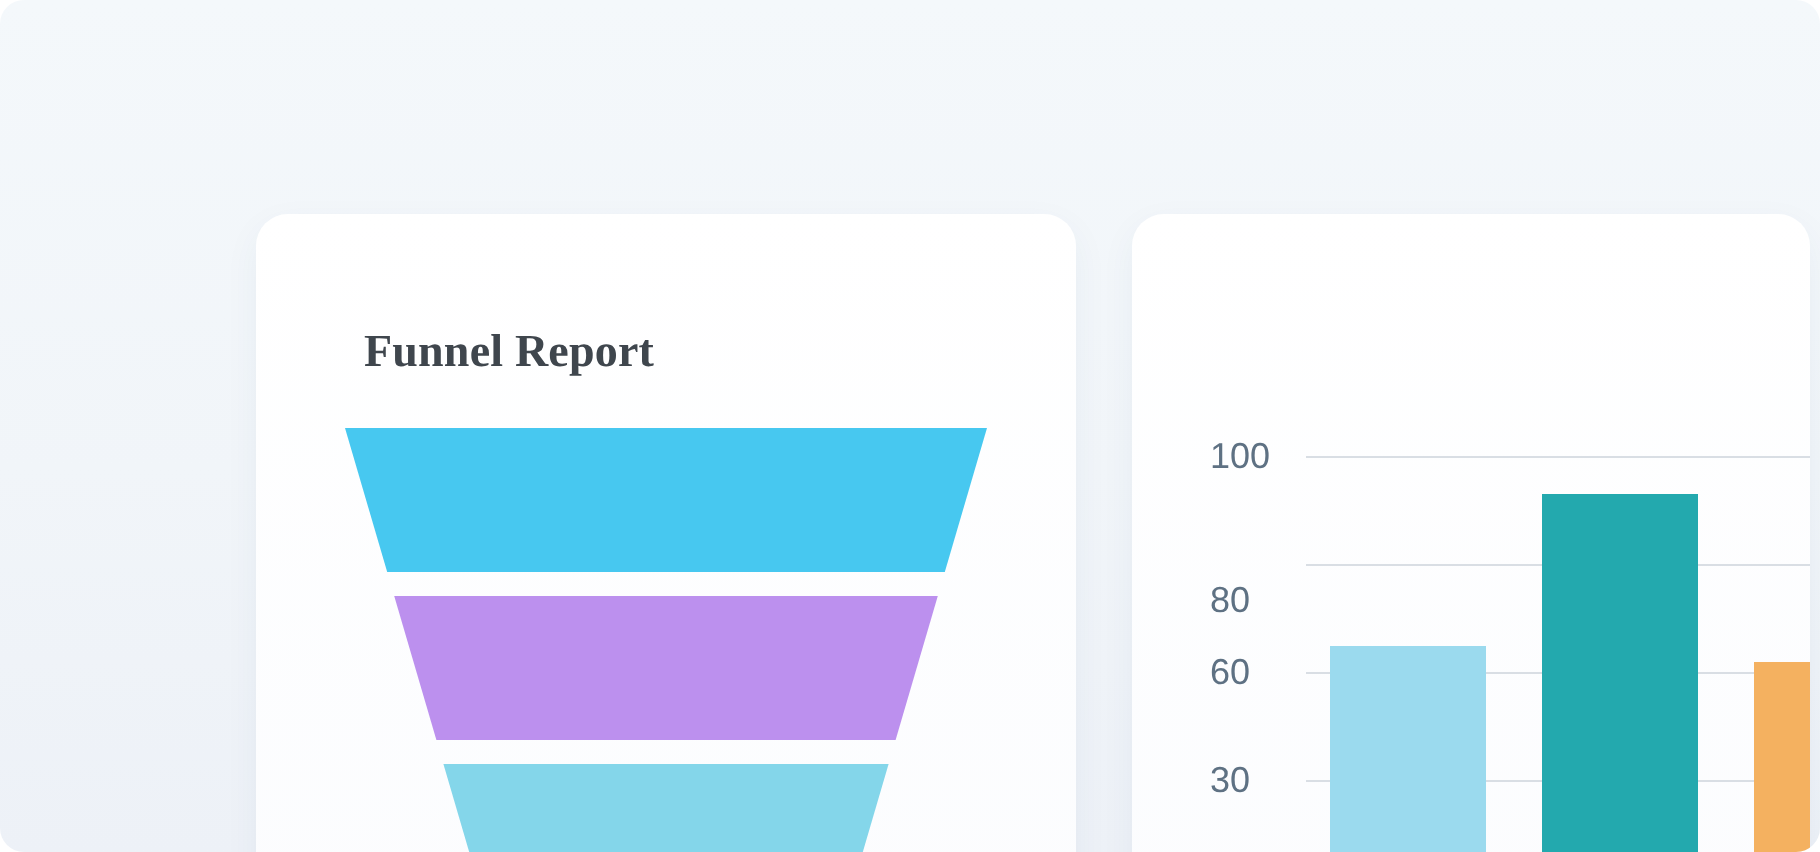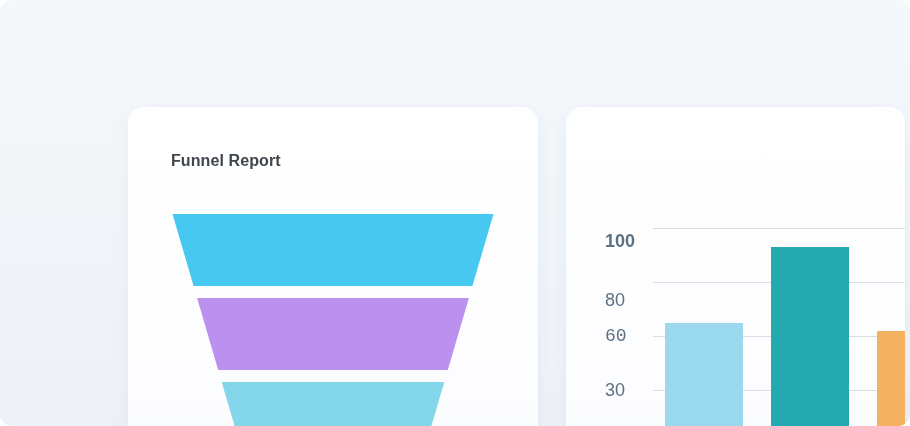--- a/index.html
+++ b/index.html
@@ -21,25 +21,26 @@
     background:linear-gradient(180deg,#FFFFFF 0%,#FBFCFE 100%);
     border-radius:16px;
     box-shadow:0 6px 18px rgba(40,70,110,0.05);
     overflow:hidden;
   }
   .card-left{left:128px;width:410px;}
   .card-right{left:566px;width:339px;}
   .card-title{
     position:absolute;
     top:44px;left:42px;
-    margin:1px;
-    font-size:16px;
+    margin:12px;
+    font-size:23px;
     font-weight:600;
     letter-spacing:0.1px;
     color:#3F464D;
+    font-family:Liberation Serif, serif;
   }
   .funnel-svg{
     position:absolute;
     top:0;left:0;
     width:410px;height:380px;
     display:block;
   }
   .bar-chart{
     position:absolute;
     inset:0;
@@ -78,24 +79,24 @@
         <polygon points="69.1,191 340.9,191 319.8,263 90.2,263" fill="#BC90EE"></polygon>
         <polygon points="93.7,275 316.3,275 295.2,347 114.8,347" fill="#84D6EA"></polygon>
       </svg>
   </section>
 
   <section class="card card-right">
     <div id="bar-chart" class="bar-chart">
         <div class="gridline" style="top: 283px; background: rgb(217, 222, 228);"></div>
         <div class="tick-label" style="top: 273px; color: rgb(94, 113, 131);">30</div>
         <div class="gridline" style="top: 229px; background: rgb(217, 222, 228);"></div>
-        <div class="tick-label" style="top: 219px; color: rgb(94, 113, 131); font-family: Liberation Mono, monospace;">60</div>
+        <div class="tick-label" style="top: 219px; color: rgb(94, 113, 131);">60</div>
         <div class="gridline" style="top: 175px; background: rgb(217, 222, 228);"></div>
         <div class="tick-label" style="top: 183px; color: rgb(94, 113, 131);">80</div>
         <div class="gridline" style="top: 121px; background: rgb(217, 222, 228);"></div>
-        <div class="tick-label" style="top: 124px; color: rgb(94, 113, 131); font-weight: bold;">100</div>
+        <div class="tick-label" style="top: 111px; color: rgb(94, 113, 131);">100</div>
         <div class="bar" style="left: 99px; top: 215.5px; background: rgb(155, 218, 238);"></div>
         <div class="bar" style="left: 205px; top: 139.9px; background: rgb(35, 169, 174);"></div>
         <div class="bar" style="left: 311px; top: 223.6px; background: rgb(244, 177, 96);"></div>
       </div>
   </section>
 
 </div>
 
 </body></html>

